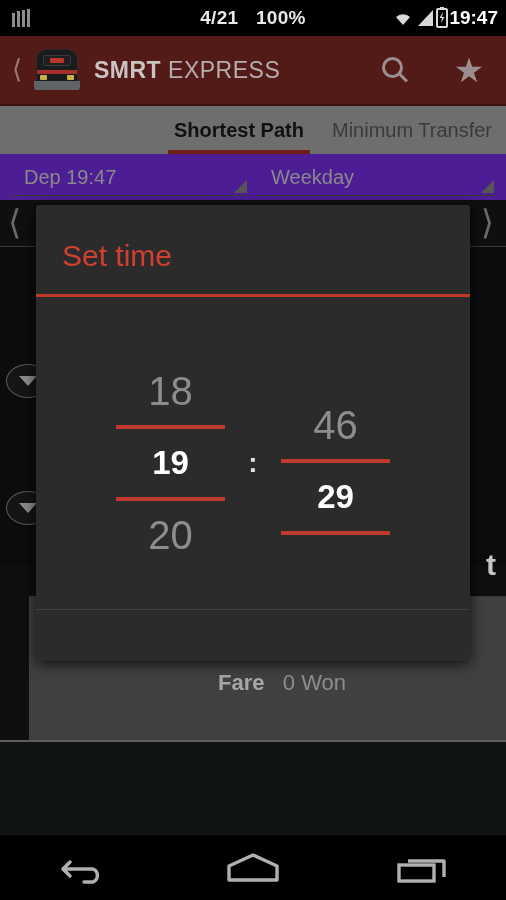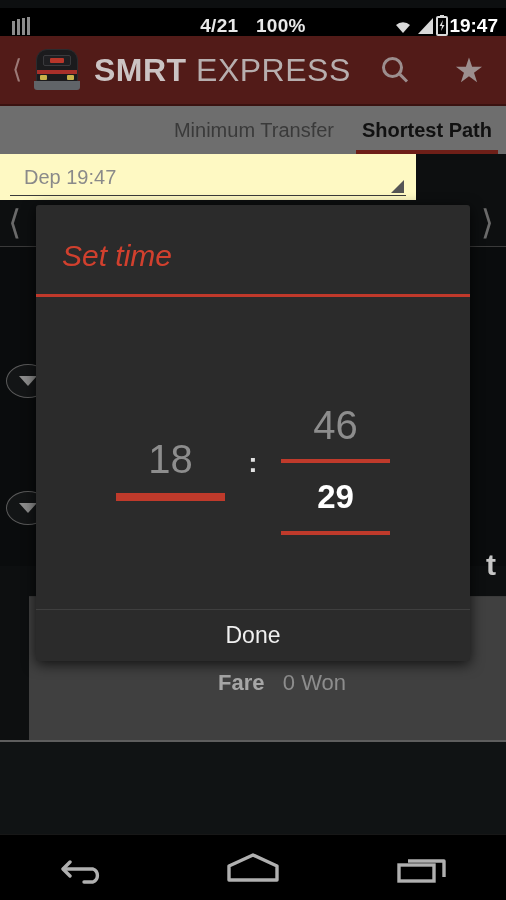--- a/index.html
+++ b/index.html
@@ -6,21 +6,21 @@
   html, body {
     width:506px; height:900px;
     background:#000;
     font-family:"Liberation Sans", sans-serif;
     overflow:hidden;
   }
   #app { position:relative; width:506px; height:900px; background:#0d0f10; }
 
   
   .statusbar{
-    position:absolute; top:8px; left:0; width:506px; height:36px;
+    position:absolute; top:0; left:0; width:506px; height:36px;
     background:#000; color:#e8e8e8;
     display:flex; align-items:center;
   }
   .sb-left{ position:absolute; left:12px; display:flex; align-items:flex-end; gap:2px; height:18px;}
   .sb-bar{ width:3px; background:#8c8c8c; }
   .sb-center{
     position:absolute; left:0; width:506px; text-align:center;
     font-size:19px; font-weight:bold; letter-spacing:.3px;
   }
   .sb-center span{ margin:0 6px; }
@@ -46,21 +46,21 @@
   }
   .t-win{ position:absolute; left:13px; top:8px; width:28px; height:11px;
     background:#1f1f22; border:1px solid #3a3a3d; border-radius:2px; }
   .t-logo{ position:absolute; left:20px; top:11px; width:14px; height:5px;
     background:#b9362a; border-radius:1px; }
   .t-stripe{ position:absolute; left:7px; top:23px; width:40px; height:4px; background:#a8302a; }
   .t-lamp{ position:absolute; top:28px; width:7px; height:5px; background:#c9b24a; border-radius:1px; }
   .t-lamp.l{ left:10px; } .t-lamp.r{ right:10px; }
   .t-skirt{ position:absolute; left:4px; top:34px; width:46px; height:9px;
     background:#606468; border-radius:0 0 3px 3px; }
-  .ab-title{ margin-left:10px; font-size:32px; color:#b7aeae; letter-spacing:.5px; }
+  .ab-title{ margin-left:10px; font-size:23px; color:#b7aeae; letter-spacing:.5px; }
   .ab-title b{ font-weight:bold; color:#cbc3c3; }
   .ab-actions{ position:absolute; right:0; display:flex; align-items:center; }
   .ab-btn{ width:74px; height:70px; display:flex; align-items:center; justify-content:center; }
   .mag{ position:relative; width:26px; height:26px; }
   .mag i{ position:absolute; left:0; top:0; width:21px; height:21px;
     border:3px solid #9c8e8e; border-radius:50%; }
   .mag b{ position:absolute; right:1px; bottom:0px; width:10px; height:3px;
     background:#9c8e8e; transform:rotate(45deg); transform-origin:right center; }
   .star{ color:#9c8e8e; font-size:34px; line-height:1; }
 
@@ -71,22 +71,22 @@
   }
   .tab{ display:flex; align-items:center; padding:0 14px; font-size:20px; position:relative; }
   .tab.active{ color:#111; font-weight:bold; }
   .tab.inactive{ color:#3a3a3a; }
   .tab.active:after{
     content:''; position:absolute; left:8px; right:8px; bottom:0; height:4px; background:#6e1f18;
   }
 
   
   .spinrow{
-    position:absolute; top:154px; left:0; width:416px; height:46px;
-    background:#fef9c3; display:flex; align-items:flex-end; padding:0 10px 4px 10px; gap:8px;
+    position:absolute; top:154px; left:0; width:506px; height:46px;
+    background:#4c1d95; display:flex; align-items:flex-end; padding:0 10px 4px 10px; gap:8px;
   }
   .spin{ position:relative; flex:1; border-bottom:1px solid #3b3b3b; padding:0 0 6px 14px; }
   .spin-label{ font-size:20px; color:#8a8a8a; }
   .spin-tri{
     position:absolute; right:2px; bottom:2px; width:0; height:0;
     border-left:13px solid transparent; border-bottom:13px solid #555;
   }
 
   
   .pager-arrow{
@@ -123,21 +123,21 @@
     position:absolute; top:742px; left:0; width:506px; height:92px; background:#101314;
   }
 
   
   .dialog{
     position:absolute; left:36px; top:205px; width:434px; height:456px;
     background:#2b2b2b; border-radius:3px;
     box-shadow:0 3px 14px rgba(0,0,0,.75);
   }
   .dlg-title{
-    position:absolute; left:26px; top:34px; font-size:30px; color:#d1402e;font-style:italic;
+    position:absolute; left:26px; top:34px; font-size:30px; color:#d1402e;
   }
   .dlg-divider{
     position:absolute; left:0; top:89px; width:434px; height:3px; background:#c0392b;
   }
   .picker{
     position:absolute; top:110px; left:0; width:434px; height:295px;
     display:flex; align-items:center; justify-content:center;
   }
   .col{ position:relative; width:125px; text-align:center; }
   .pk-row{ font-size:40px; height:68px; line-height:68px; }
@@ -216,31 +216,35 @@
             <b></b>
           </div>
       </div>
       <div class="ab-btn">
         <div class="star">★</div>
       </div>
     </div>
   </div>
 
   <div class="tabs">
+    <div class="tab active">
+      <span>Shortest Path</span>
+    </div>
     <div class="tab inactive">
       <span>Minimum Transfer</span>
-    </div>
-    <div class="tab active">
-      <span>Shortest Path</span>
     </div>
   </div>
 
   <div class="spinrow">
     <div class="spin">
       <div class="spin-label">Dep 19:47</div>
+      <div class="spin-tri"></div>
+    </div>
+    <div class="spin">
+      <div class="spin-label">Weekday</div>
       <div class="spin-tri"></div>
     </div>
   </div>
 
   <div class="pager-arrow left">⟨</div>
   <div class="pager-arrow right">⟩</div>
 
   <div class="bg-panel">
     <div class="circ-btn" style="top:117px">
       <i></i>
@@ -263,37 +267,36 @@
   <div class="bottom-pane"></div>
 
   <div class="dialog">
     <div class="dlg-title">Set time</div>
     <div class="dlg-divider"></div>
 
     <div class="picker">
       <div class="col">
         <div class="pk-row dim">18</div>
         <div class="pk-line"></div>
+        <div class="pk-row sel">19</div>
         <div class="pk-line"></div>
+        <div class="pk-row dim">20</div>
       </div>
 
       <div class="colon">:</div>
 
       <div class="col">
         <div class="pk-row dim">46</div>
         <div class="pk-line"></div>
         <div class="pk-row sel">29</div>
         <div class="pk-line"></div>
       </div>
     </div>
 
     <div class="dlg-sep"></div>
-    <div class="dlg-done">
-      <span>Done</span>
-    </div>
   </div>
 
   <div class="navbar">
     <div class="nav-btn">
       <svg width="46" height="32" viewBox="0 0 46 32">
         <path class="nav-ico" d="M9 10 L2 17 L9 24" stroke-linecap="round" stroke-linejoin="round"></path>
         <path class="nav-ico" d="M2.5 17 H32 a7 7 0 0 1 0 13 H23" stroke-linecap="round" stroke-linejoin="round"></path>
       </svg>
     </div>
     <div class="nav-btn">

